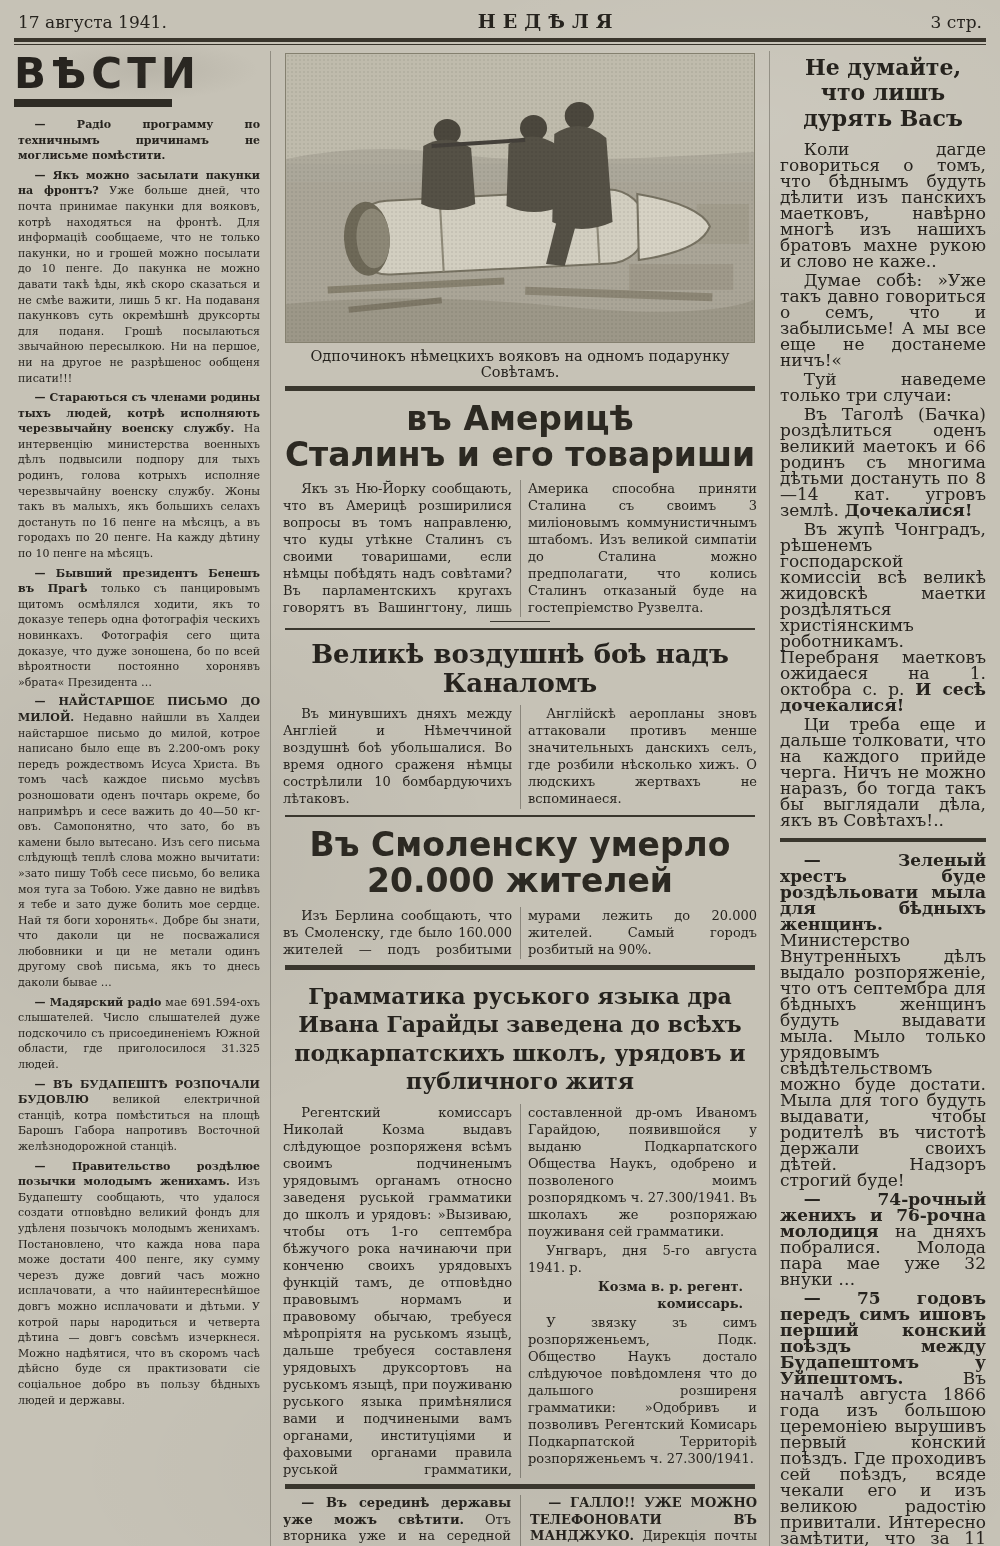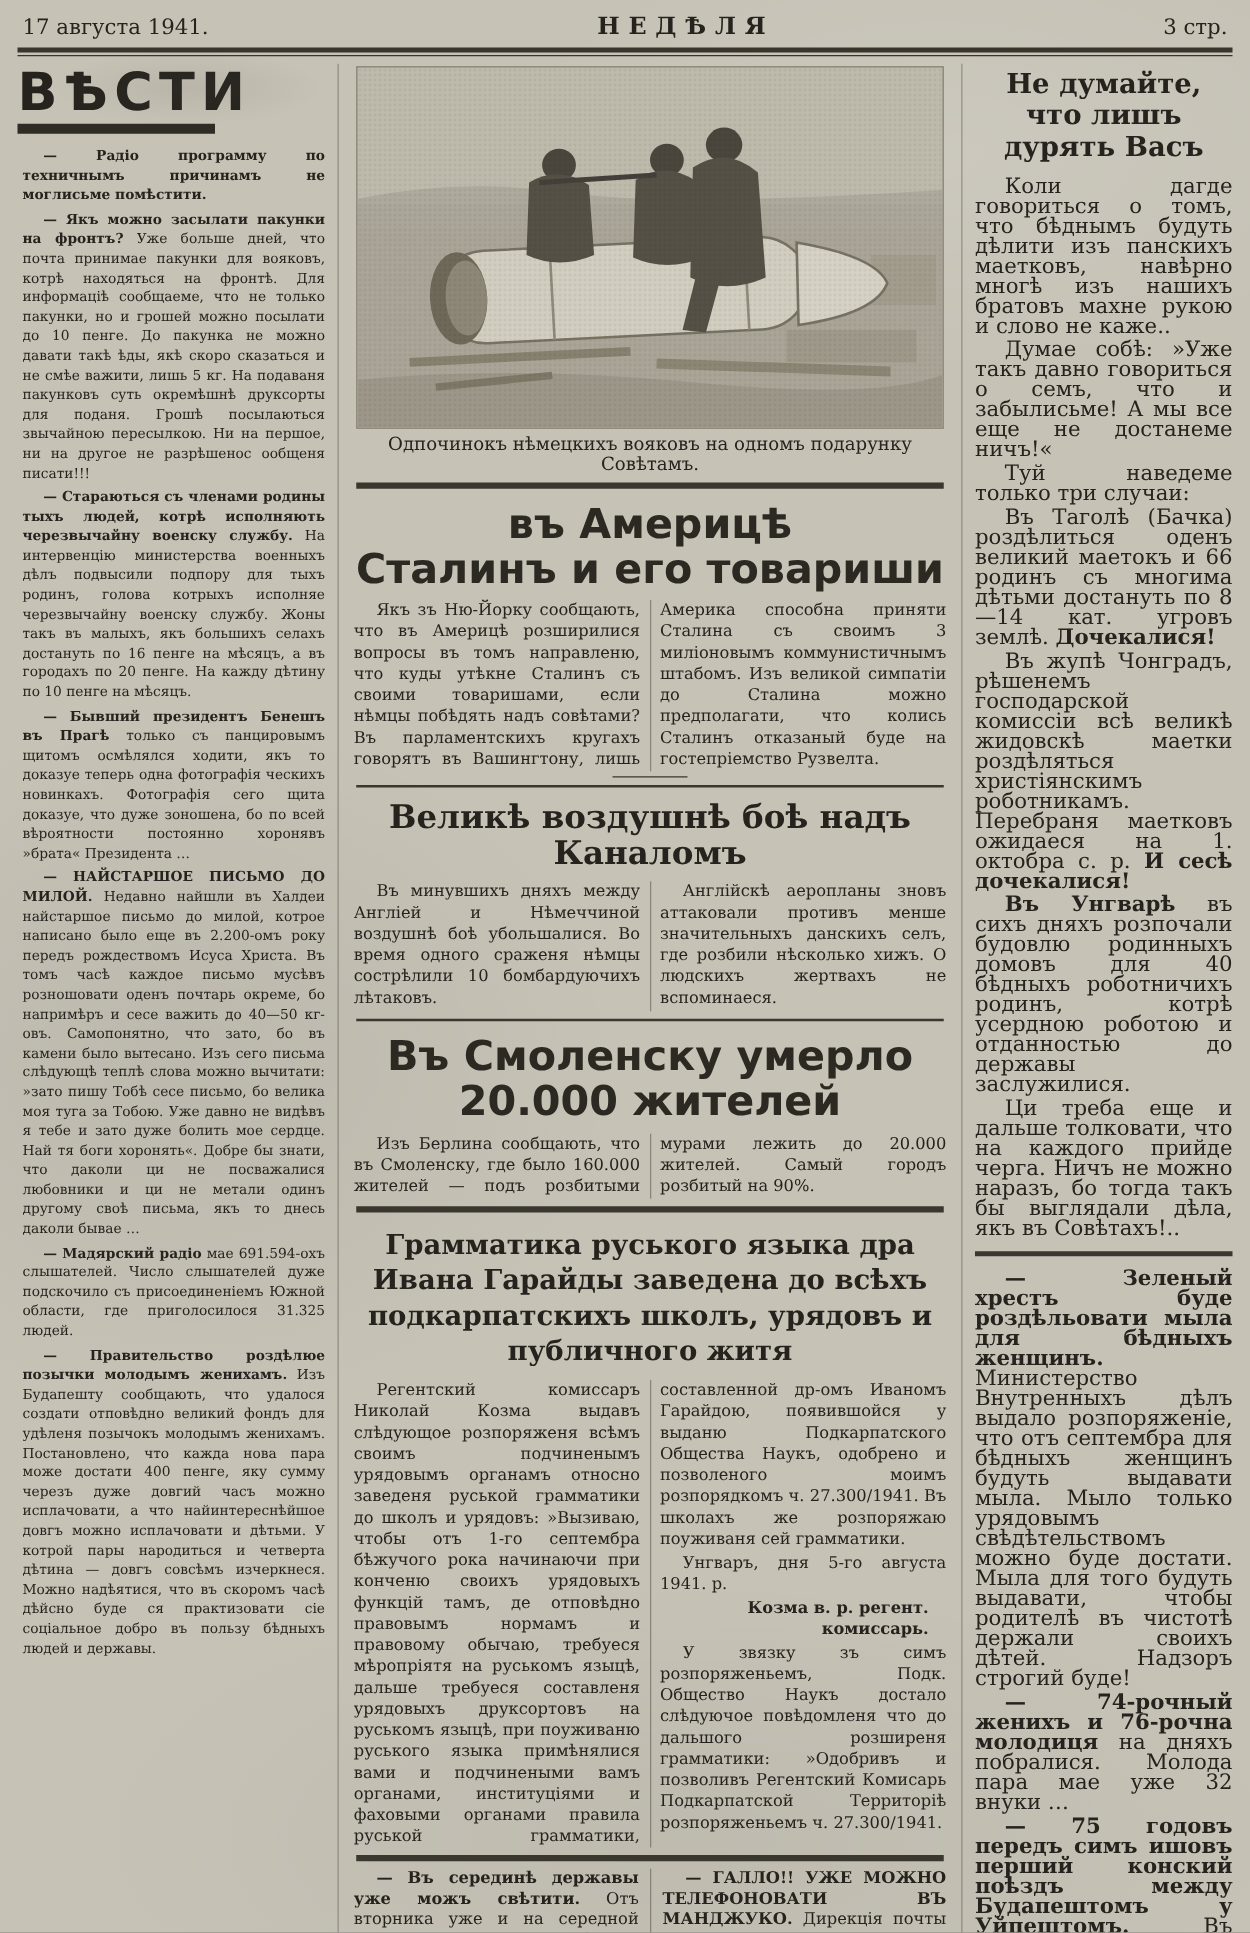--- a/index.html
+++ b/index.html
@@ -80,20 +80,21 @@
     <div class="col-left">
       <div class="vesti">ВѢСТИ</div>
       <div class="vesti-bar"></div>
 
       <p class="item"><span class="lead">— Радіо программу по техничнымъ причинамъ не моглисьме помѣстити.</span> <span></span></p>
       <p class="item"><span class="lead">— Якъ можно засылати пакунки на фронтъ?</span> <span>Уже больше дней, что почта принимае пакунки для вояковъ, котрѣ находяться на фронтѣ. Для информаціѣ сообщаеме, что не только пакунки, но и грошей можно посылати до 10 пенге. До пакунка не можно давати такѣ ѣды, якѣ скоро сказаться и не смѣе важити, лишь 5 кг. На подаваня пакунковъ суть окремѣшнѣ друксорты для поданя. Грошѣ посылаються звычайною пересылкою. Ни на першое, ни на другое не разрѣшенос ообщеня писати!!!</span></p>
       <p class="item"><span class="lead">— Стараються съ членами родины тыхъ людей, котрѣ исполняють черезвычайну военску службу.</span> <span>На интервенцію министерства военныхъ дѣлъ подвысили подпору для тыхъ родинъ, голова котрыхъ исполняе черезвычайну военску службу. Жоны такъ въ малыхъ, якъ большихъ селахъ достануть по 16 пенге на мѣсяцъ, а въ городахъ по 20 пенге. На кажду дѣтину по 10 пенге на мѣсяцъ.</span></p>
       <p class="item"><span class="lead">— Бывший президентъ Бенешъ въ Прагѣ</span> <span>только съ панцировымъ щитомъ осмѣлялся ходити, якъ то доказуе теперь одна фотографія ческихъ новинкахъ. Фотографія сего щита доказуе, что дуже зоношена, бо по всей вѣроятности постоянно хоронявъ »брата« Президента …</span></p>
       <p class="item"><span class="lead">— НАЙСТАРШОЕ ПИСЬМО ДО МИЛОЙ.</span> <span>Недавно найшли въ Халдеи найстаршое письмо до милой, котрое написано было еще въ 2.200-омъ року передъ рождествомъ Исуса Христа. Въ томъ часѣ каждое письмо мусѣвъ розношовати оденъ почтарь окреме, бо напримѣръ и сесе важить до 40—50 кг-овъ. Самопонятно, что зато, бо въ камени было вытесано. Изъ сего письма слѣдующѣ теплѣ слова можно вычитати: »зато пишу Тобѣ сесе письмо, бо велика моя туга за Тобою. Уже давно не видѣвъ я тебе и зато дуже болить мое сердце. Най тя боги хоронять«. Добре бы знати, что даколи ци не посважалися любовники и ци не метали одинъ другому своѣ письма, якъ то днесь даколи бывае …</span></p>
       <p class="item"><span class="lead">— Мадярский радіо</span> <span>мае 691.594-охъ слышателей. Число слышателей дуже подскочило съ присоединеніемъ Южной области, где приголосилося 31.325 людей.</span></p>
+      <p class="item"><span class="lead">— ВЪ БУДАПЕШТѢ РОЗПОЧАЛИ БУДОВЛЮ</span> <span>великой електричной станціѣ, котра помѣститься на площѣ Барошъ Габора напротивъ Восточной желѣзнодорожной станціѣ.</span></p>
       <p class="item"><span class="lead">— Правительство роздѣлюе позычки молодымъ женихамъ.</span> <span>Изъ Будапешту сообщають, что удалося создати отповѣдно великий фондъ для удѣленя позычокъ молодымъ женихамъ. Постановлено, что кажда нова пара може достати 400 пенге, яку сумму черезъ дуже довгий часъ можно исплачовати, а что найинтереснѣйшое довгъ можно исплачовати и дѣтьми. У котрой пары народиться и четверта дѣтина — довгъ совсѣмъ изчеркнеся. Можно надѣятися, что въ скоромъ часѣ дѣйсно буде ся практизовати сіе соціальное добро въ пользу бѣдныхъ людей и державы.</span></p>
     </div>
 
     <div class="col-mid">
       <figure>
         <div class="photo">
           <svg viewBox="0 0 450 288" width="100%" height="100%" preserveAspectRatio="none">
             <rect x="0" y="0" width="450" height="288" fill="#b6b2a4"></rect>
             <rect x="0" y="0" width="450" height="110" fill="#bfbbac"></rect>
             <path d="M0 105 Q80 88 160 100 T450 98 L450 130 L0 130 Z" fill="#a7a295" opacity="0.7"></path>
@@ -194,21 +195,20 @@
       <div class="headline-right">
         <div>Не думайте, что лишъ</div>
         <div>дурять Васъ</div>
       </div>
 
       <p class="rp"><span>Коли дагде говориться о томъ, что бѣднымъ будуть дѣлити изъ панскихъ маетковъ, навѣрно многѣ изъ нашихъ братовъ махне рукою и слово не каже..</span></p>
       <p class="rp"><span>Думае собѣ: »Уже такъ давно говориться о семъ, что и забылисьме! А мы все еще не достанеме ничъ!«</span></p>
       <p class="rp"><span>Туй наведеме только три случаи:</span></p>
       <p class="rp"><span>Въ Таголѣ (Бачка) роздѣлиться оденъ великий маетокъ и 66 родинъ съ многима дѣтьми достануть по 8—14 кат. угровъ землѣ.</span> <span class="lead">Дочекалися!</span></p>
       <p class="rp"><span>Въ жупѣ Чонградъ, рѣшенемъ господарской комиссіи всѣ великѣ жидовскѣ маетки роздѣляться христіянскимъ роботникамъ. Перебраня маетковъ ожидаеся на 1. октобра с. р.</span> <span class="lead">И сесѣ дочекалися!</span></p>
-      <p class="rp"><span class="lead">Въ Унгварѣ</span> <span>въ сихъ дняхъ розпочали будовлю родинныхъ домовъ для 40 бѣдныхъ роботничихъ родинъ, котрѣ усердною роботою и отданностью до державы заслужилися.</span></p>
       <p class="rp"><span>Ци треба еще и дальше толковати, что на каждого прийде черга. Ничъ не можно наразъ, бо тогда такъ бы выглядали дѣла, якъ въ Совѣтахъ!..</span></p>
 
       <div class="rdivider"></div>
 
       <p class="rp"><span class="lead">— Зеленый хрестъ буде роздѣльовати мыла для бѣдныхъ женщинъ.</span> <span>Министерство Внутренныхъ дѣлъ выдало розпоряженіе, что отъ септембра для бѣдныхъ женщинъ будуть выдавати мыла. Мыло только урядовымъ свѣдѣтельствомъ можно буде достати. Мыла для того будуть выдавати, чтобы родителѣ въ чистотѣ держали своихъ дѣтей. Надзоръ строгий буде!</span></p>
       <p class="rp"><span class="lead">— 74-рочный женихъ и 76-рочна молодиця</span> <span>на дняхъ побралися. Молода пара мае уже 32 внуки …</span></p>
       <p class="rp"><span class="lead">— 75 годовъ передъ симъ ишовъ перший конский поѣздъ между Будапештомъ у Уйпештомъ.</span> <span>Въ началѣ августа 1866 года изъ большою церемоніею вырушивъ первый конский поѣздъ. Где проходивъ сей поѣздъ, всяде чекали его и изъ великою радостію привитали. Интересно замѣтити, что за 11 км. довгу дорогу въ первомъ класѣ 20, въ второмъ 15, а въ третьомъ 10 крайцаровъ платилося за подорожъ.</span></p>
       <p class="rp"><span class="lead">— Умеръ отъ радости.</span> <span>Коло испанскоѣ Сеговіи великое нещастя сталося. На пилѣ робивъ чоловѣкъ изъ своимъ 11-рочнымъ сыномъ. Сынъ хотѣвъ повѣдомити отця о томъ, что выграли премію на лотеріи и побѣгъ спередъ него, но путемъ захопивъ его ремѣнь и затягъ между колеса. Нянько ишовъ ему на помочь, но изъ нимъ то самое нещястя сталося. Обое умерли …</span></p>
 
     </div>

